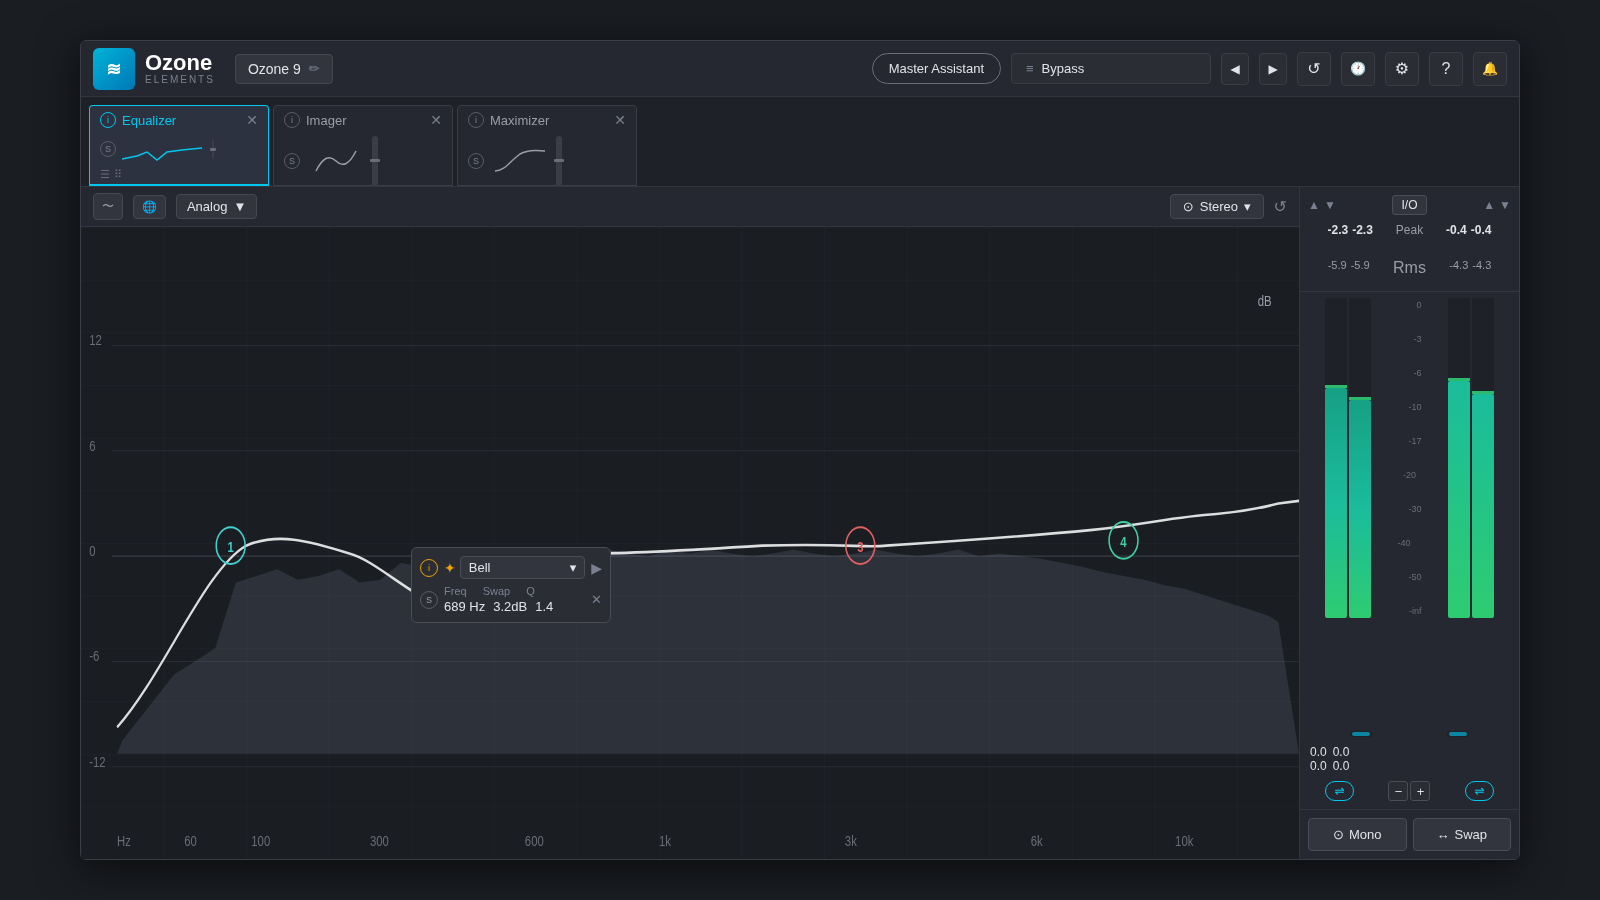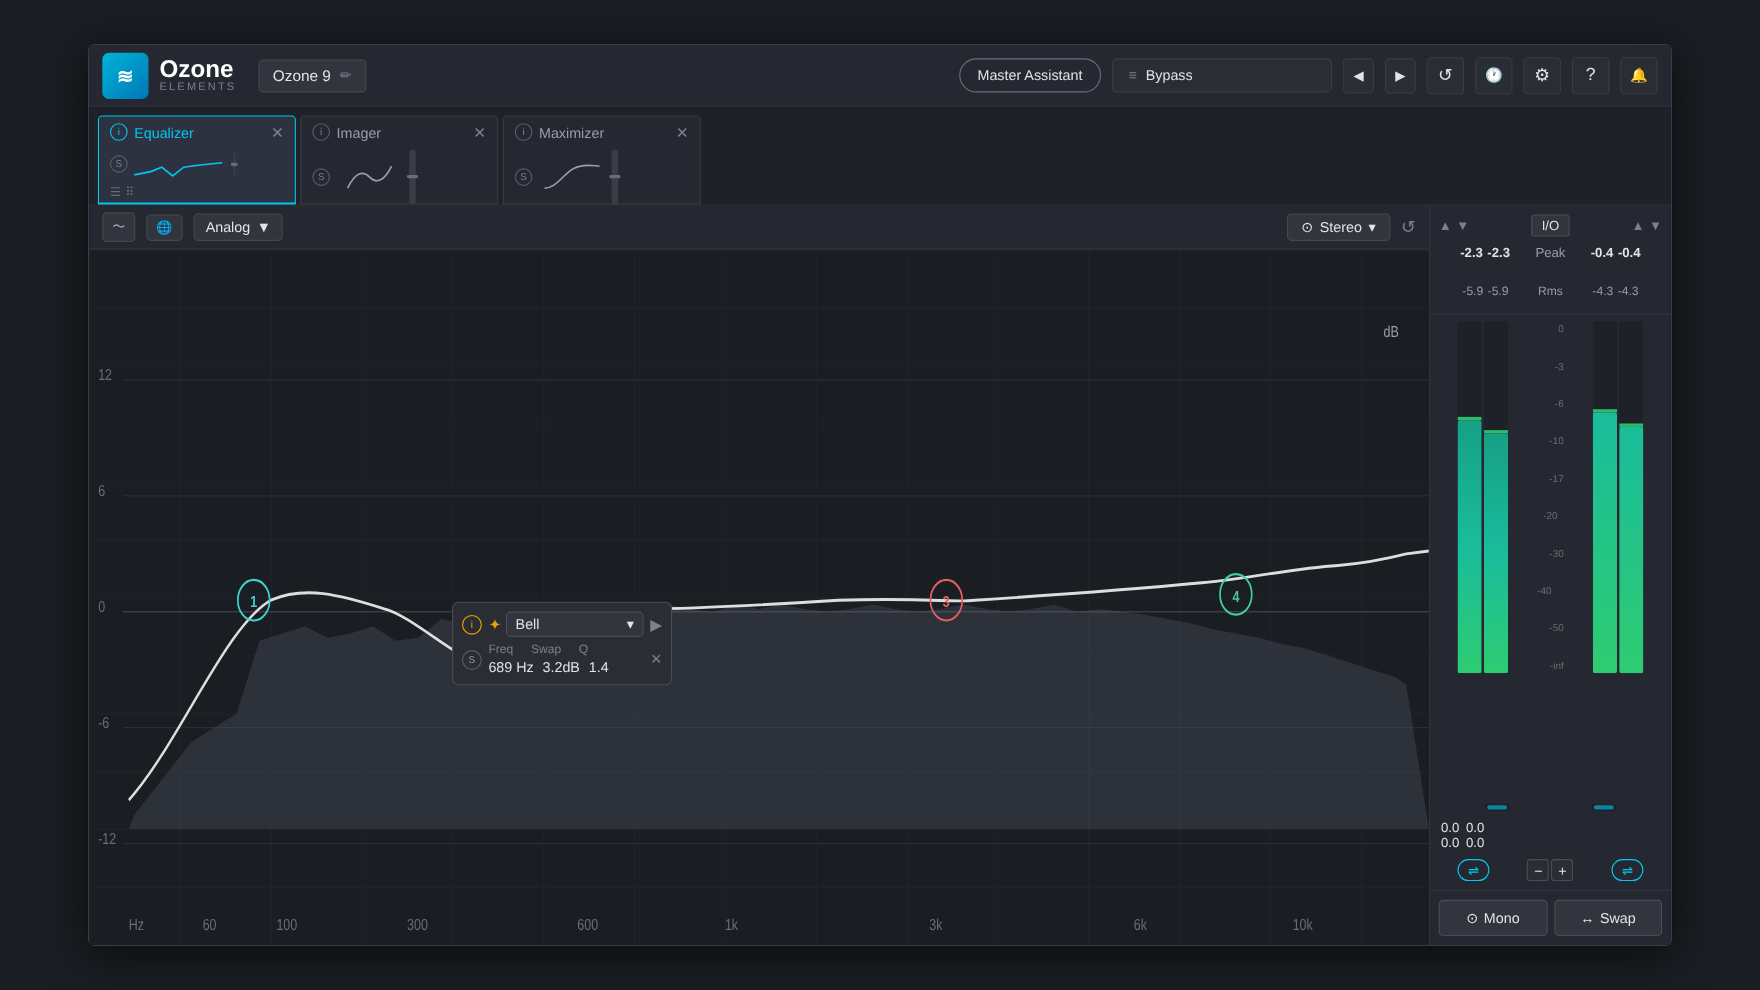--- a/index.html
+++ b/index.html
@@ -708,21 +708,21 @@
           <div style="display:flex; gap:4px;">
             <span style="color:#e0e3e8;font-size:12px;font-weight:bold;">-0.4</span>
             <span style="color:#e0e3e8;font-size:12px;font-weight:bold;">-0.4</span>
           </div>
         </div>
         <div style="display:flex; justify-content:space-around; padding: 2px 8px; margin-bottom:4px;">
           <div style="display:flex; gap:4px;">
             <span style="color:#9a9da8;font-size:11px;">-5.9</span>
             <span style="color:#9a9da8;font-size:11px;">-5.9</span>
           </div>
-          <span style="color:#9a9da8;font-size:11px;">Rms</span>
+          <span style="color:#9a9da8;font-size:16px;">Rms</span>
           <div style="display:flex; gap:4px;">
             <span style="color:#9a9da8;font-size:11px;">-4.3</span>
             <span style="color:#9a9da8;font-size:11px;">-4.3</span>
           </div>
         </div>
       </div>
 
       <div style="flex:1; display:flex; flex-direction:column; overflow:hidden; padding:4px;">
         <div style="display:flex; gap:3px; flex:1; align-items:flex-start; padding:2px;">
 

